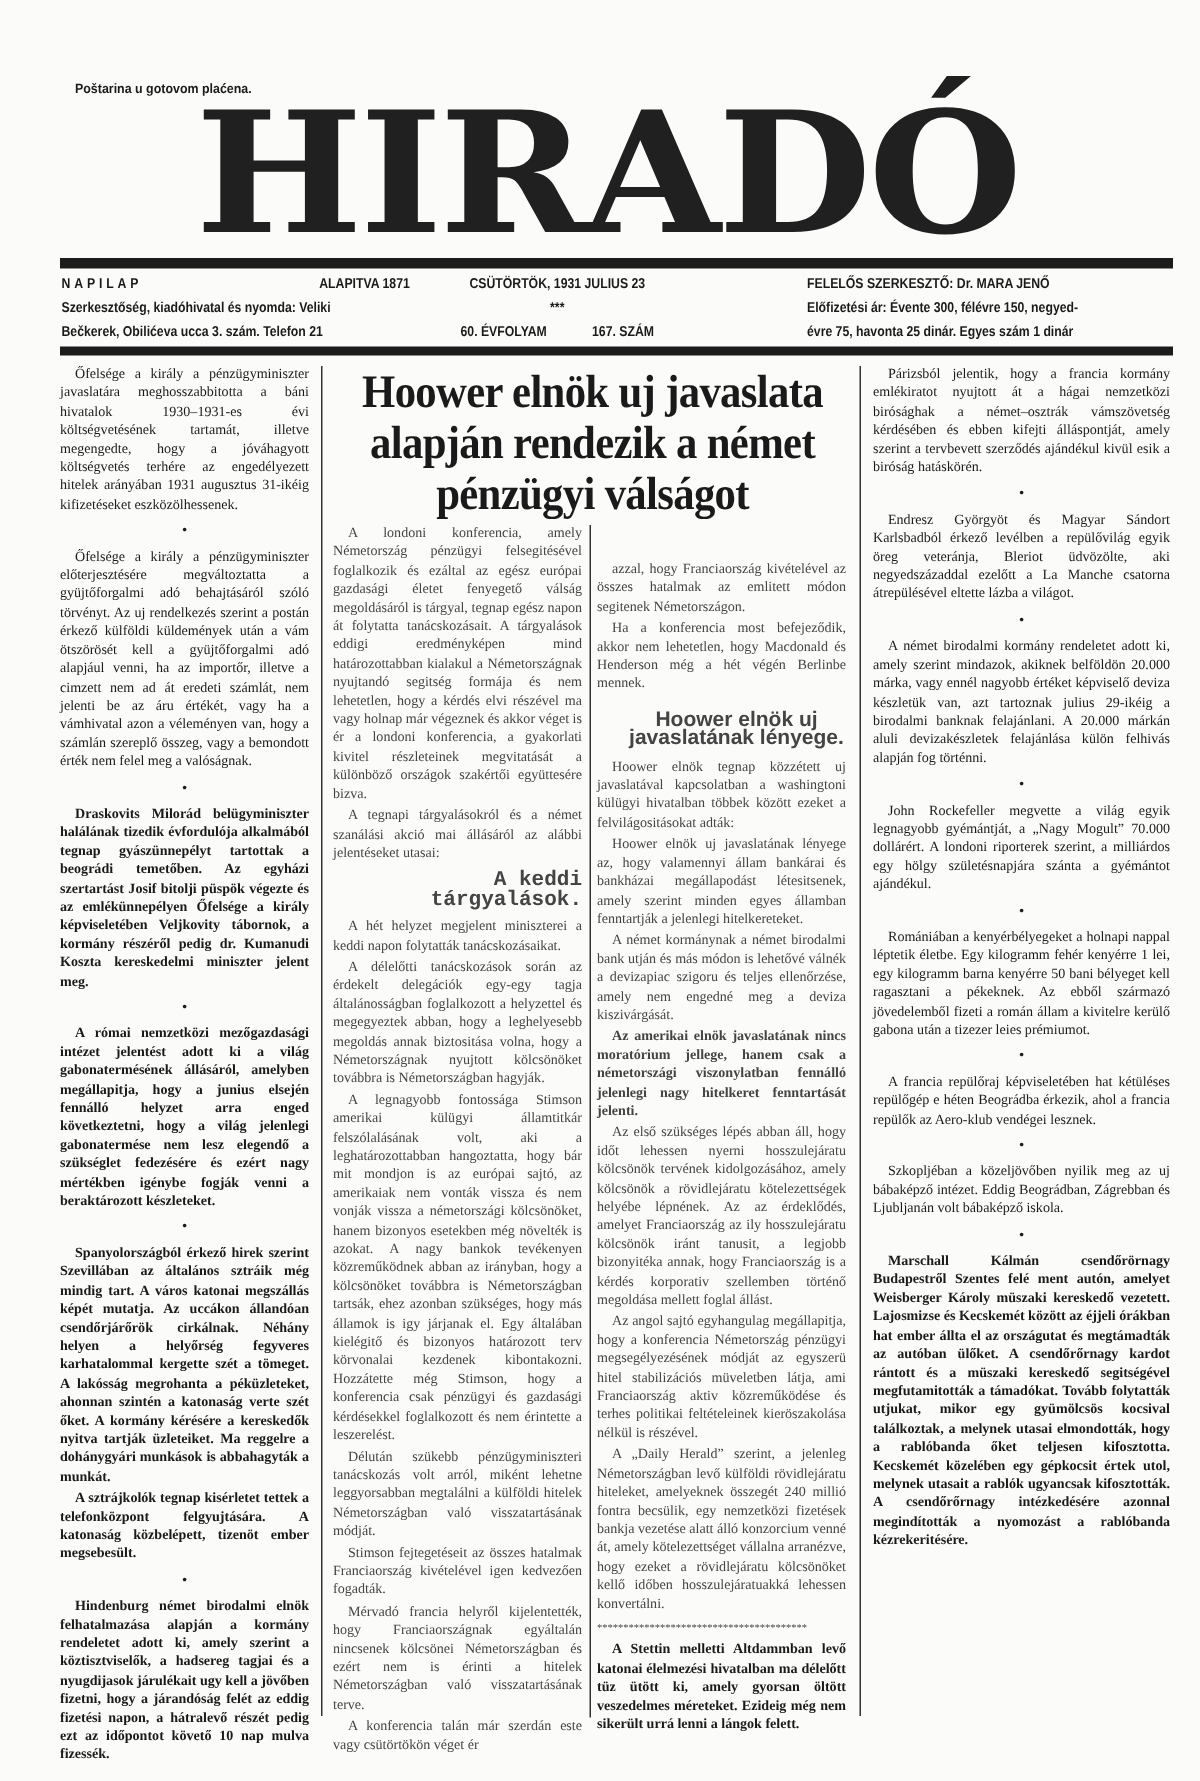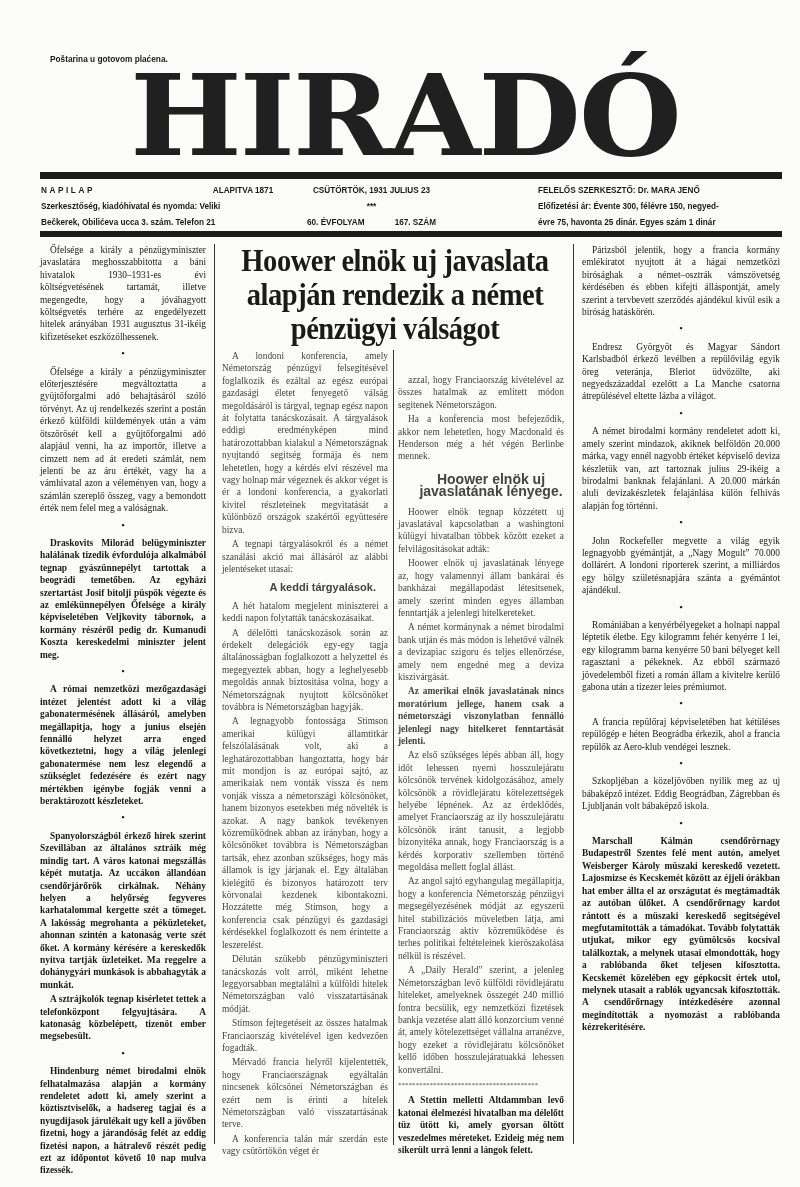--- a/index.html
+++ b/index.html
@@ -18,21 +18,21 @@
   .col { position:absolute; top:244px; font-size:9.4px; line-height:12.4px; text-align:justify; hyphens:auto; }
   .col p { margin:0 0 2px 0; text-indent:10px; }
   .col .b { font-weight:bold; }
   .col1 { left:40px; width:166px; }
   .col2 { left:222px; width:166px; top:350px; }
   .col3 { left:398px; width:166px; top:350px;margin-top:24px; }
   .col4 { left:582px; width:198px; }
   .vline { position:absolute; background:#333; width:1px; }
   .headline { position:absolute; left:218px; top:244px; width:354px; text-align:center; font-family:"Liberation Serif", serif; font-weight:bold; font-size:31px; line-height:34px; letter-spacing:-0.5px; transform:scaleX(0.92); }
   .dot { text-align:center; margin:4px 0 6px 0; font-weight:bold; font-size:9px; }
-  .subhead { text-align:right; font-weight:bold; font-family:Liberation Sans, sans-serif; font-size:11px; margin:6px 12px 6px 0; }
+  .subhead { text-align:right; font-weight:bold; font-family:Liberation Mono, monospace; font-size:14px; margin:6px 0 6px 0; }
   .subhead-center { text-align:center; font-weight:bold; font-family:"Liberation Sans", sans-serif; font-size:14px; margin:10px 0 8px 0; padding-left:20px; }
   .stars { letter-spacing:0; font-size:7px; overflow:hidden; white-space:nowrap; margin:3px 0; }
   .light { color:#444; }
 </style>
 </head>
 <body>
 
 <div class="postal">Poštarina u gotovom plaćena.</div>
 <div class="masthead">HIRADÓ</div>
 
@@ -82,21 +82,21 @@
   <div class="dot">•</div>
   <p class="b">Hindenburg német birodalmi elnök felhatalmazása alapján a kormány rendeletet adott ki, amely szerint a köztisztviselők, a hadsereg tagjai és a nyugdijasok járulékait ugy kell a jövőben fizetni, hogy a járandóság felét az eddig fizetési napon, a hátralevő részét pedig ezt az időpontot követő 10 nap mulva fizessék.</p>
 </div>
 
 <div class="headline">Hoower elnök uj javaslata alapján rendezik a német pénzügyi válságot</div>
 
 <div class="col col2 light">
   <p>A londoni konferencia, amely Németország pénzügyi felsegitésével foglalkozik és ezáltal az egész európai gazdasági életet fenyegető válság megoldásáról is tárgyal, tegnap egész napon át folytatta tanácskozásait. A tárgyalások eddigi eredményképen mind határozottabban kialakul a Németországnak nyujtandó segitség formája és nem lehetetlen, hogy a kérdés elvi részével ma vagy holnap már végeznek és akkor véget is ér a londoni konferencia, a gyakorlati kivitel részleteinek megvitatását a különböző országok szakértői együttesére bizva.</p>
   <p>A tegnapi tárgyalásokról és a német szanálási akció mai állásáról az alábbi jelentéseket utasai:</p>
   <div class="subhead">A keddi tárgyalások.</div>
-  <p>A hét hatalom megjelent miniszterei a keddi napon folytatták tanácskozásaikat.</p>
+  <p>A hét helyzet megjelent miniszterei a keddi napon folytatták tanácskozásaikat.</p>
   <p>A délelőtti tanácskozások során az érdekelt delegációk egy-egy tagja általánosságban foglalkozott a helyzettel és megegyeztek abban, hogy a leghelyesebb megoldás annak biztositása volna, hogy a Németországnak nyujtott kölcsönöket továbbra is Németországban hagyják.</p>
   <p>A legnagyobb fontossága Stimson amerikai külügyi államtitkár felszólalásának volt, aki a leghatározottabban hangoztatta, hogy bár mit mondjon is az európai sajtó, az amerikaiak nem vonták vissza és nem vonják vissza a németországi kölcsönöket, hanem bizonyos esetekben még növelték is azokat. A nagy bankok tevékenyen közreműködnek abban az irányban, hogy a kölcsönöket továbbra is Németországban tartsák, ehez azonban szükséges, hogy más államok is igy járjanak el. Egy általában kielégitő és bizonyos határozott terv körvonalai kezdenek kibontakozni. Hozzátette még Stimson, hogy a konferencia csak pénzügyi és gazdasági kérdésekkel foglalkozott és nem érintette a leszerelést.</p>
   <p>Délután szükebb pénzügyminiszteri tanácskozás volt arról, miként lehetne leggyorsabban megtalálni a külföldi hitelek Németországban való visszatartásának módját.</p>
   <p>Stimson fejtegetéseit az összes hatalmak Franciaország kivételével igen kedvezően fogadták.</p>
   <p>Mérvadó francia helyről kijelentették, hogy Franciaországnak egyáltalán nincsenek kölcsönei Németországban és ezért nem is érinti a hitelek Németországban való visszatartásának terve.</p>
   <p>A konferencia talán már szerdán este vagy csütörtökön véget ér</p>
 </div>
 
 <div class="col col3 light">
   <p>azzal, hogy Franciaország kivételével az összes hatalmak az emlitett módon segitenek Németországon.</p>

